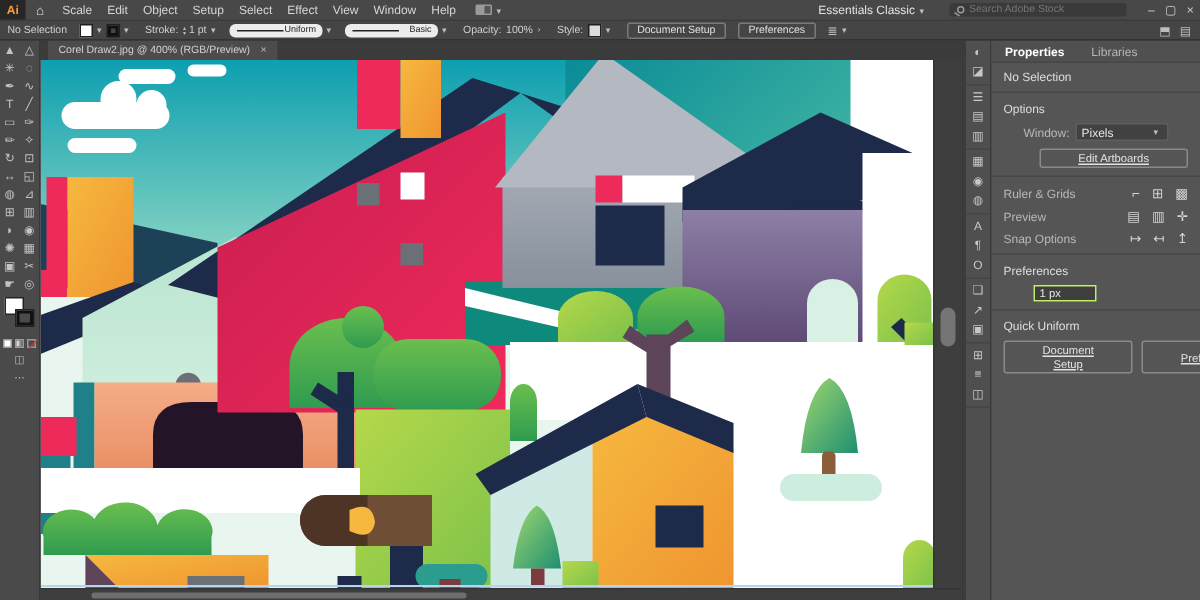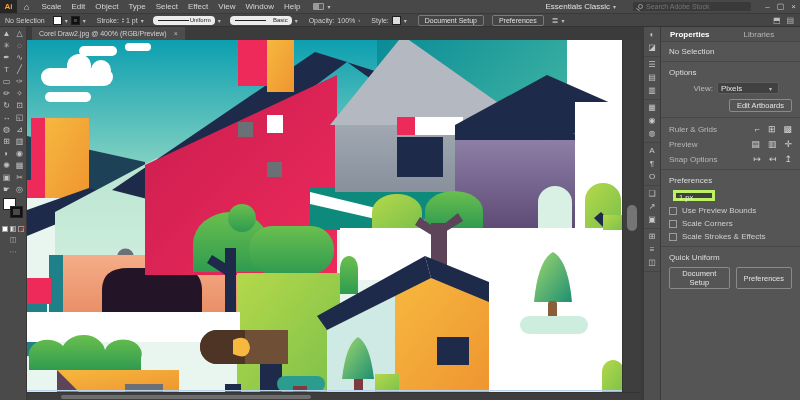--- a/index.html
+++ b/index.html
@@ -77,40 +77,40 @@
   #hthumb { position:absolute; left:34px; top:2px; width:250px; height:4px; background:#6e6e6e; border-radius:2px; }
 
   
   #dock { left:643px; top:27px; width:18px; height:373px; background:#4f4f4f;
           border-left:1px solid #3a3a3a; border-right:1px solid #3a3a3a; }
   .dock-group { padding:3px 0; border-bottom:1px solid #444; display:flex; flex-direction:column; gap:3px; }
   .dock-icon { text-align:center; font-size:8px; color:#c8c8c8; height:10px; line-height:10px; }
 
   
   #properties { left:661px; top:27px; width:139px; height:373px; background:#555; color:#cfcfcf; font-size:8px; }
-  #prop-tabs { display:flex; height:15px; align-items:center; background:#505050; border-bottom:1px solid #464646;gap:16px; }
+  #prop-tabs { display:flex; height:15px; align-items:center; background:#505050; border-bottom:1px solid #464646; }
   .ptab { padding:0 9px; font-size:8px; }
   .ptab.active { color:#fff; font-weight:bold; }
   .ptab.idle { color:#b5b5b5; }
   #prop-body { padding:5px 8px 0 8px; }
   .pp-row { display:flex; align-items:center; margin-bottom:5px; }
   .pp-div { height:1px; background:#474747; margin:5px -8px 6px -8px; }
   .pp-head { color:#dedede; margin-bottom:5px; }
   .pp-lab { color:#b9b9b9; }
   .pp-lab.r { width:44px; text-align:right; margin-right:4px; }
   .dd { background:#414141; border:1px solid #5e5e5e; border-radius:2px; height:12px;
         display:flex; align-items:center; justify-content:space-between; padding:0 3px; color:#e3e3e3; }
   .dd.units { width:62px; }
   .arrow-mini { color:#8f8f8f; font-size:6px; margin-left:5px; }
-  .pp-btn { border:1px solid #8a8a8a; border-radius:2px; padding:1px 7px; color:#e3e3e3;
-            background:transparent; font-size:7.5px; }
+  .pp-btn { border:1px solid #8a8a8a; border-radius:2px; padding:1px 25px; color:#e3e3e3;
+            background:transparent; font-size:7.5px;text-decoration:underline; }
   .icon3 { margin-left:auto; display:flex; gap:8px; }
   .icon3 span { font-size:9px; color:#d3d3d3; }
-  .inp { background:#3f3f3f; border:3px solid #bef264; width:42px; height:11px; color:#e8e8e8;
-         font-size:7.5px; padding-left:3px; margin-left:4px; }
+  .inp { background:#3f3f3f; border:1px solid #bef264; width:42px; height:11px; color:#e8e8e8;
+         font-size:7.5px; padding-left:3px; margin-left:20px; }
   .chk-row { display:flex; align-items:center; gap:5px; margin:4px 0; }
   .chk { width:8px; height:8px; border:1px solid #9c9c9c; background:transparent; }
   #qa-btns { display:flex; gap:6px; margin-top:4px; }
 
   
   svg .flat-navy{fill:var(--navy)} svg .flat-hill{fill:var(--hill)}
   svg .flat-white{fill:var(--white)} svg .flat-snow{fill:var(--snow)}
   svg .flat-red{fill:var(--red)} svg .flat-wgray{fill:var(--window-gray)}
   svg .flat-groof{fill:var(--gray-roof)} svg .flat-tground{fill:var(--teal-ground)}
   svg .flat-tstrip{fill:var(--teal-strip)} svg .flat-arch{fill:var(--arch)}
@@ -119,21 +119,21 @@
   svg .flat-tbrown{fill:var(--trunk-brown)} svg .flat-tpurple{fill:var(--trunk-purple)}
   svg .flat-maroon{fill:var(--maroon)} svg .flat-pteal{fill:var(--pale-teal)}
   svg .flat-mint{fill:var(--mint)}
 </style>
 </head>
 <body>
 
 <div id="titlebar" class="abs">
   <div id="ai-logo">Ai</div>
   <span id="home-icon">⌂</span>
-  <div id="menubar-items"><span>Scale</span><span>Edit</span><span>Object</span><span>Type</span><span>Select</span><span>Effect</span><span>View</span><span>Window</span><span>Help</span></div>
+  <div id="menubar-items"><span>Scale</span><span>Edit</span><span>Object</span><span>Setup</span><span>Select</span><span>Effect</span><span>View</span><span>Window</span><span>Help</span></div>
   <span id="ws-icon"></span>
   <span class="chev">▾</span>
   <span id="workspace-label">Essentials Classic</span>
   <span class="chev">▾</span>
   <div id="search-box">
     <span id="search-mag"></span>
     <input id="search-input" placeholder="Search Adobe Stock" style="">
   </div>
   <span class="winbtn">–</span>
   <span class="winbtn">▢</span>
@@ -427,21 +427,21 @@
   <div id="prop-tabs">
     <span class="ptab active">Properties</span>
     <span class="ptab idle">Libraries</span>
   </div>
   <div id="prop-body">
     <div class="pp-head">No Selection</div>
     <div class="pp-div"></div>
     <div class="pp-head">Options</div>
 
     <div class="pp-row">
-      <span class="pp-lab r">View:</span>
+      <span class="pp-lab r">Window:</span>
       <span class="dd units">
         <span>Pixels</span>
         <span class="chev">▾</span>
       </span>
     </div>
     <div class="pp-row" style="justify-content:flex-end">
       <button class="pp-btn">Edit Artboards</button>
     </div>
     <div class="pp-div"></div>
 
@@ -468,34 +468,20 @@
           <span>↤</span>
           <span>↥</span>
         </span>
     </div>
     <div class="pp-div"></div>
 
     <div class="pp-head">Preferences</div>
     <div class="pp-row">
       <span class="inp">1 px</span>
     </div>
-    <div id="chk-list">
-        <div class="chk-row">
-          <span class="chk"></span>
-          <span>Use Preview Bounds</span>
-        </div>
-        <div class="chk-row">
-          <span class="chk"></span>
-          <span>Scale Corners</span>
-        </div>
-        <div class="chk-row">
-          <span class="chk"></span>
-          <span>Scale Strokes &amp; Effects</span>
-        </div>
-      </div>
     <div class="pp-div"></div>
 
     <div class="pp-head">Quick Uniform</div>
     <div id="qa-btns">
       <button class="pp-btn">Document Setup</button>
       <button class="pp-btn">Preferences</button>
     </div>
   </div>
 </div>
 

